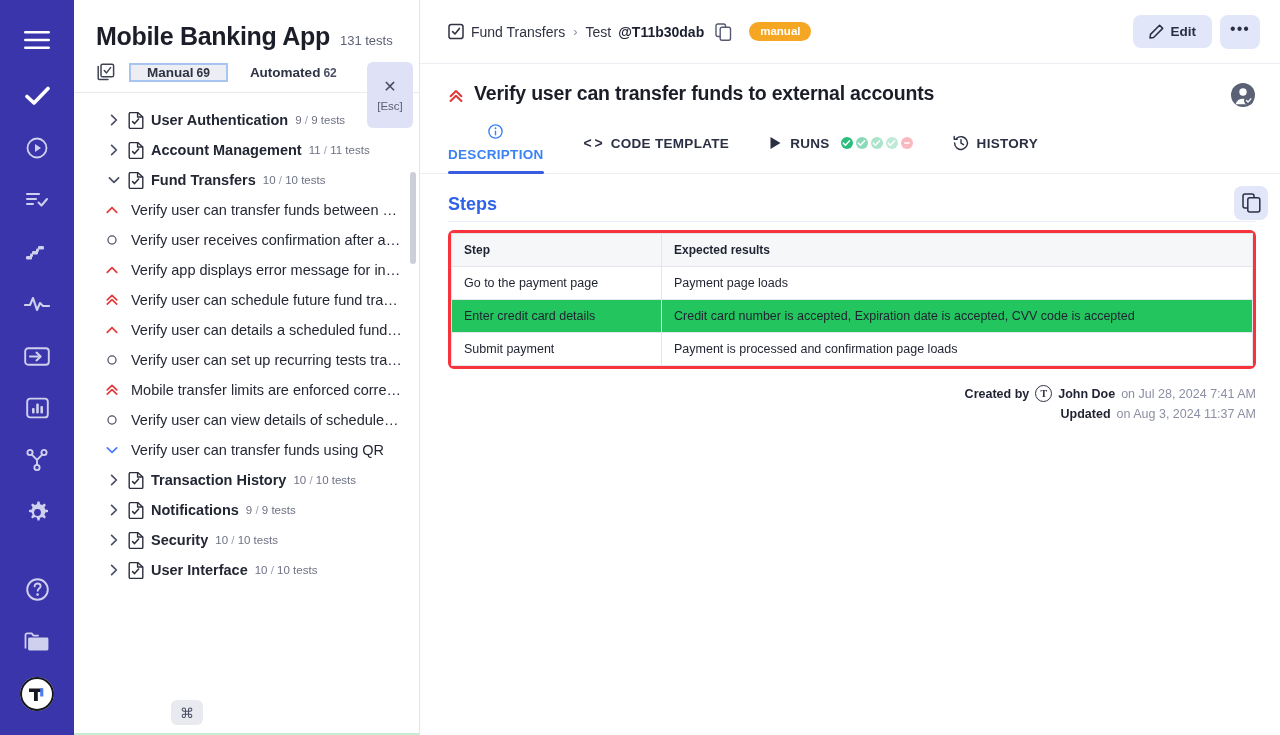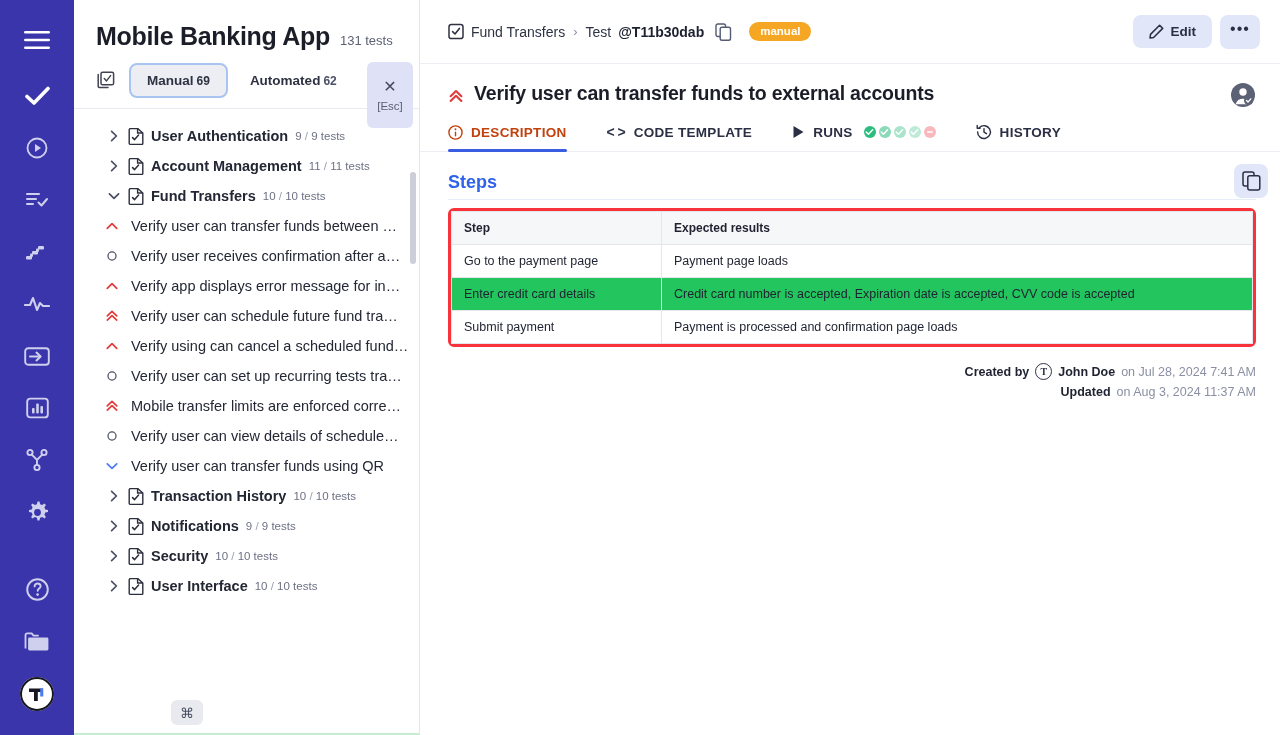--- a/index.html
+++ b/index.html
@@ -56,21 +56,21 @@
 
   .tabs-row {
     display: flex; align-items: center; gap: 4px;
     padding: 12px 12px 0 22px;
     border-bottom: 1px solid #e8eaf0;
     padding-bottom: 10px;
   }
   .tabs-icon { color: #3f4354; display: flex; align-items: center; margin-right: 10px; cursor: pointer; }
   .seg {
     font-size: 13.5px; font-weight: bold; color: #2e3242;
-    padding: 8px 16px; border-radius: 8px;
+    padding: 0 16px; border-radius: 0;
     background: transparent; border: 2px solid transparent;
     white-space: nowrap; cursor: pointer;
   }
   .seg.active { background: #eceef3; border-color: #a8c4f0; }
   .seg .num { font-weight: bold; font-size: 12px; color: #4b5066; margin-left: 3px; }
   .seg.active .num { color: #2e3242; }
 
   .tree-scroll {
     flex: 1 1 auto; overflow: hidden;
     padding-top: 12px; position: relative;
@@ -166,21 +166,21 @@
     display: flex; align-items: center; gap: 0;
     padding: 16px 28px 0 28px;
     border-bottom: 1px solid #eceef3;
   }
   .tab {
     display: flex; align-items: center; gap: 8px;
     font-size: 13.5px; font-weight: bold; letter-spacing: 0.3px;
     color: #2b2f44; padding: 0 22px 11px 0; margin-right: 18px;
     cursor: pointer; position: relative; white-space: nowrap;
   }
-  .tab.active { color: #c2410c; }
+  .tab.active { color: #3b82f6; flex-direction: column; }
   .tab.active::after {
     content: ""; position: absolute; left: 0; right: 22px; bottom: -1px;
     height: 3px; background: #3a5ce0; border-radius: 2px;
   }
   .run-dots { display: flex; align-items: center; gap: 3px; margin-left: 3px; }
   .run-dot { width: 12px; height: 12px; border-radius: 50%; display: flex; align-items: center; justify-content: center; }
 
   .content { padding: 20px 24px 0 28px; }
   .steps-head {
     display: flex; align-items: center; position: relative;
@@ -416,21 +416,21 @@
           </svg>
         </span>
         <span class="test-name">Verify user can schedule future fund tra…</span>
       </div>
       <div class="tree-row test">
         <span class="prio">
           <svg width="14" height="14" viewBox="0 0 16 16" fill="none">
             <path d="M2.6 10.6 L8 5.4 L13.4 10.6" stroke="#e23b3b" stroke-width="2" stroke-linecap="round" stroke-linejoin="round"></path>
           </svg>
         </span>
-        <span class="test-name">Verify using can cancel a scheduled fund…</span>
+        <span class="test-name">Verify user can details a scheduled fund…</span>
       </div>
       <div class="tree-row test">
         <span class="prio">
           <svg width="14" height="14" viewBox="0 0 16 16" fill="none">
             <circle cx="8" cy="8" r="4.6" stroke="#4a4e63" stroke-width="1.4" fill="none"></circle>
           </svg>
         </span>
         <span class="test-name">Verify user can set up recurring tests tra…</span>
       </div>
       <div class="tree-row test">

